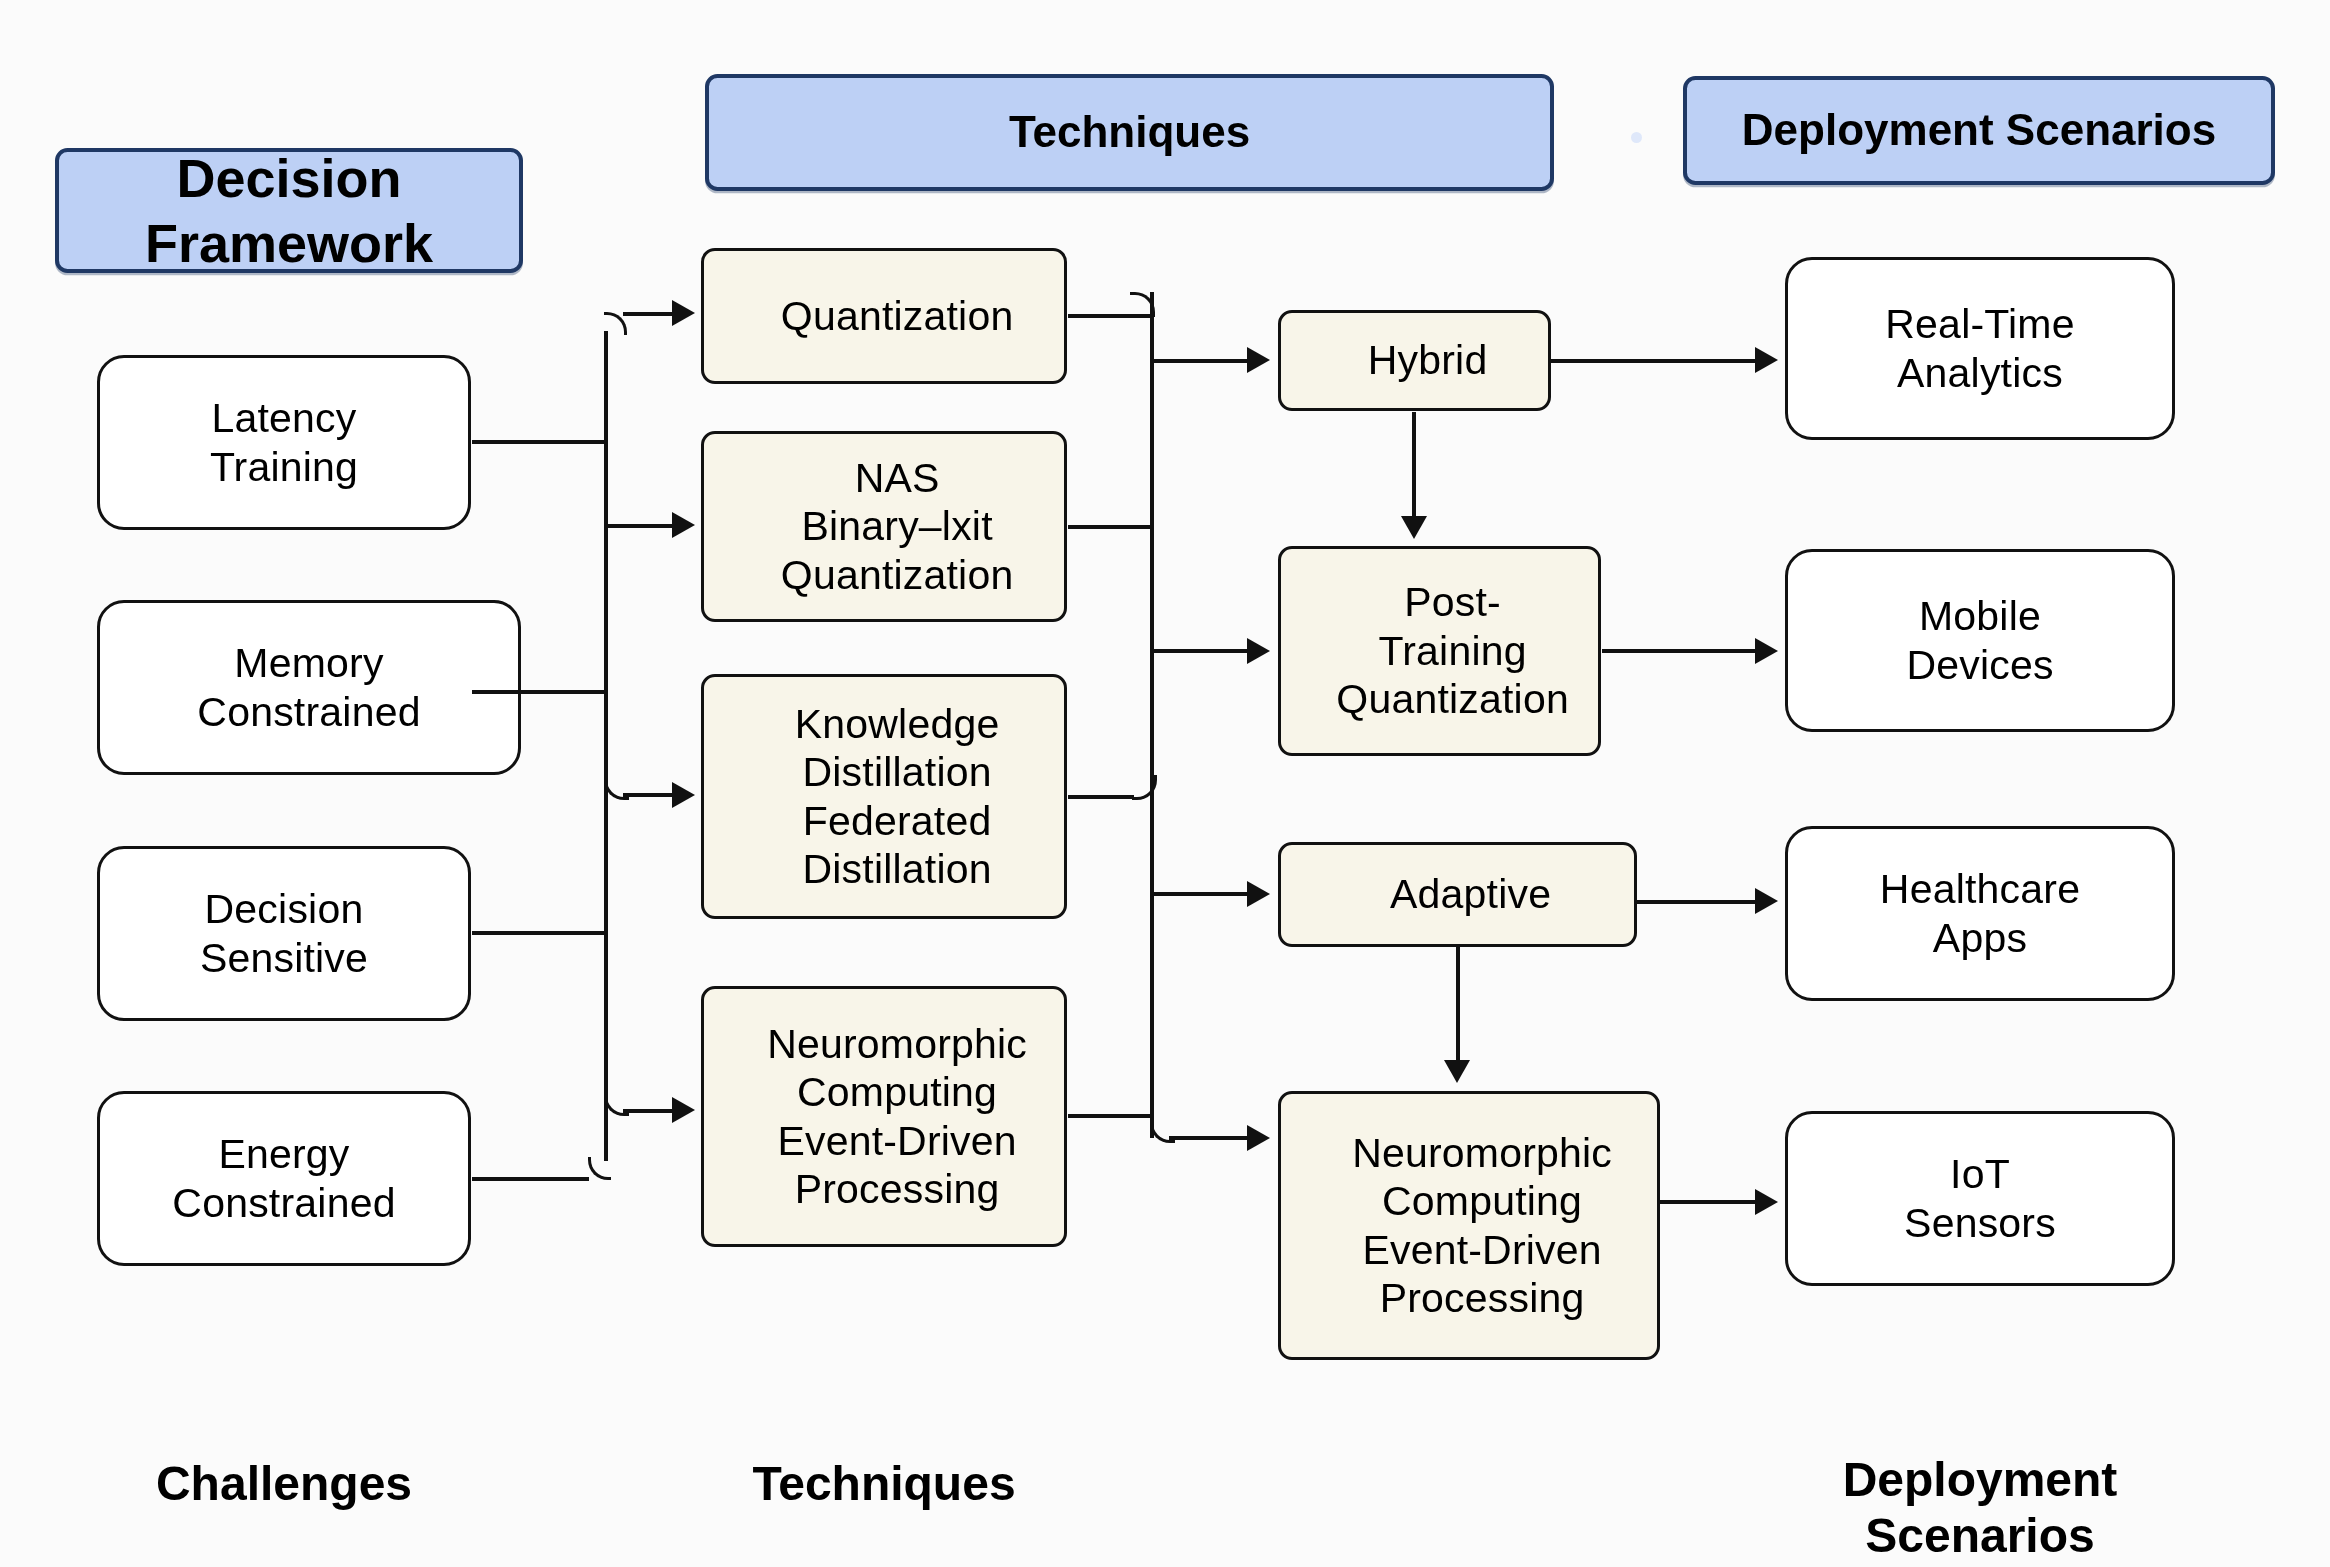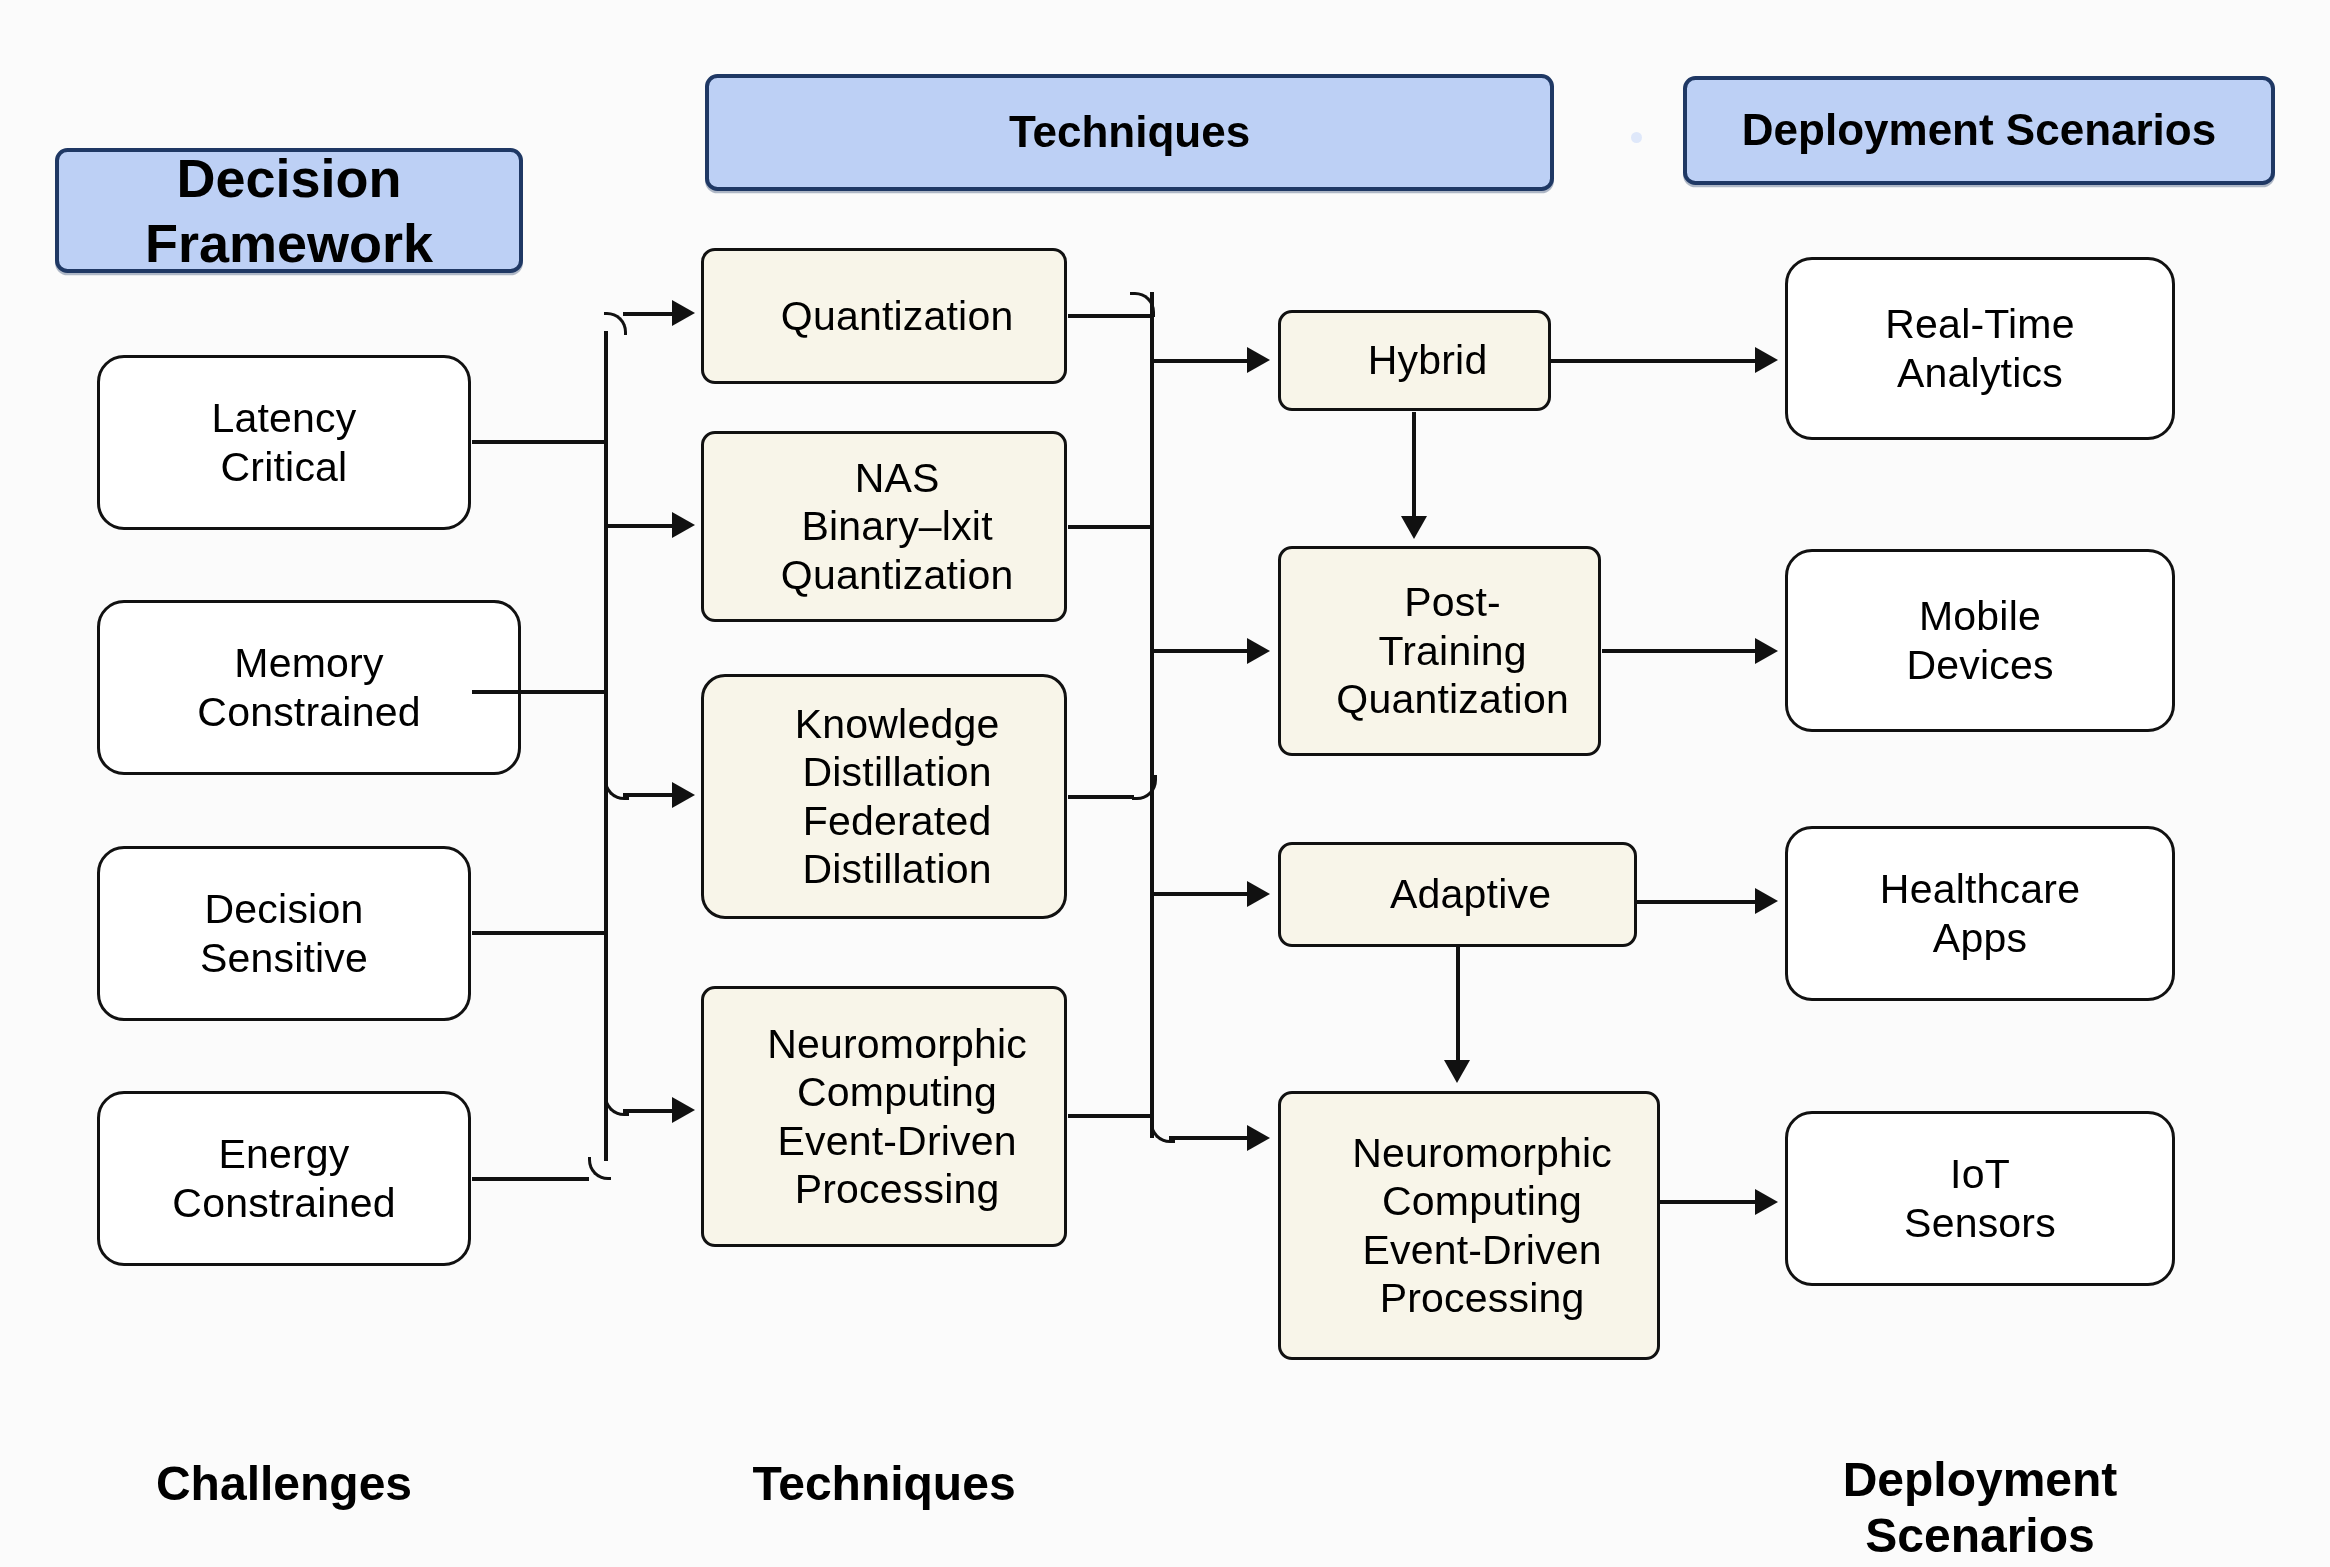--- a/index.html
+++ b/index.html
@@ -136,21 +136,21 @@
   </div>
 
   <div class="banner" style="left:1683px; top:76px; width:592px; height:109px;">
     <span>Deployment Scenarios</span>
   </div>
 
   <div class="speck" style="left:1631px; top:132px; width:11px; height:11px;"></div>
 
   <div class="node plain" style="left:97px; top:355px; width:374px; height:175px;">
     <span>Latency
-Critical</span>
+Training</span>
   </div>
 
   <div class="node plain" style="left:97px; top:600px; width:424px; height:175px;">
     <span>Memory
 Constrained</span>
   </div>
 
   <div class="node plain" style="left:97px; top:846px; width:374px; height:175px;">
     <span>Decision
 Sensitive</span>
@@ -164,21 +164,21 @@
   <div class="node cream" style="left:701px; top:248px; width:366px; height:136px;">
     <span>Quantization</span>
   </div>
 
   <div class="node cream" style="left:701px; top:431px; width:366px; height:191px;">
     <span>NAS
 Binary–lxit
 Quantization</span>
   </div>
 
-  <div class="node cream" style="left:701px; top:674px; width:366px; height:245px;border-radius:24px;">
+  <div class="node cream" style="left:701px; top:674px; width:366px; height:245px;">
     <span>Knowledge
 Distillation
 Federated
 Distillation</span>
   </div>
 
   <div class="node cream" style="left:701px; top:986px; width:366px; height:261px;">
     <span>Neuromorphic
 Computing
 Event-Driven

